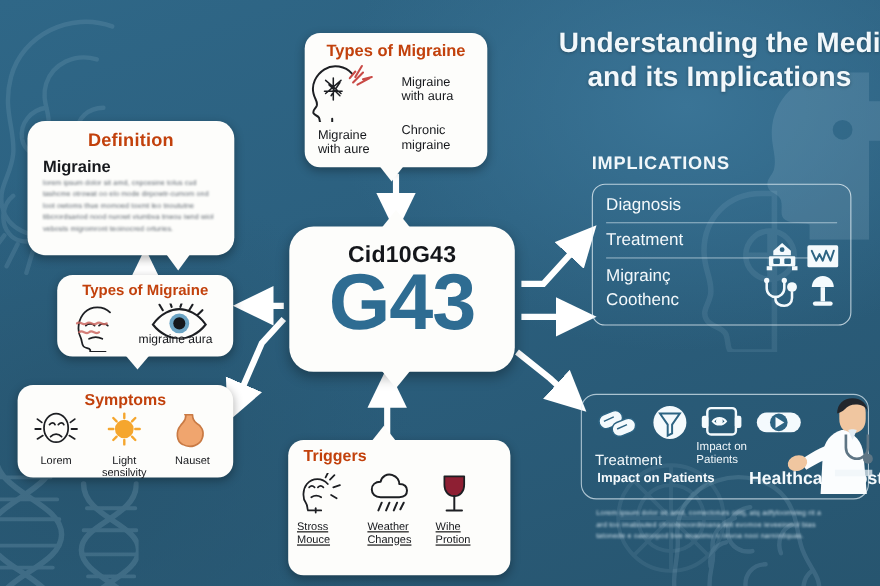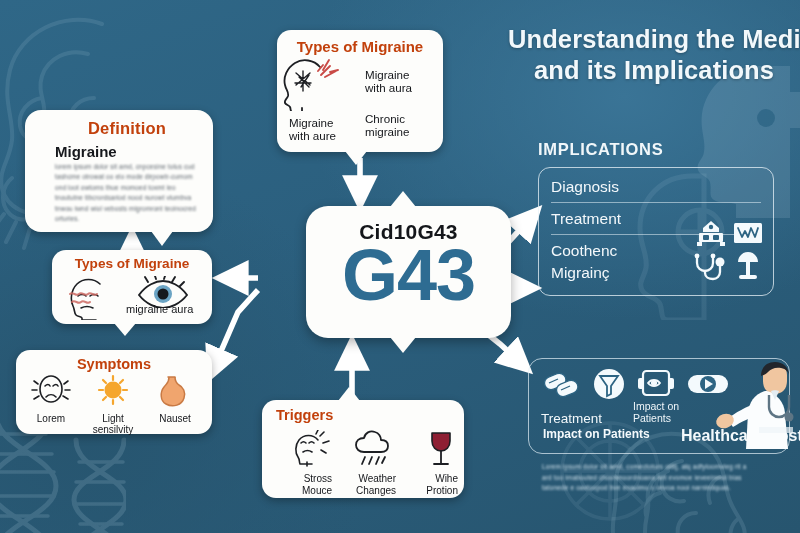--- a/index.html
+++ b/index.html
@@ -49,21 +49,21 @@
     position: absolute;
     background: #fdfdfb;
     border-radius: 14px;
     box-shadow: 0 3px 9px rgba(0,0,0,.30);
   }
   .card .h {
     text-align: center; font-weight: bold; color: #c2410c;
   }
 
   
-  #card-definition { left: 25px; top: 110px; width: 188px; height: 122px; border-radius: 16px; padding-left: 16px; }
+  #card-definition { left: 25px; top: 110px; width: 188px; height: 122px; border-radius: 16px; }
   #card-definition .h { font-size: 16.5px; padding-top: 9px; letter-spacing: .2px; }
   #card-definition .sub {
     font-size: 15px; font-weight: bold; color: #16181c;
     padding: 5px 0 2px 14px;
   }
   .blur-body {
     padding: 0 12px 0 14px;
     font-size: 6.4px; line-height: 1.62; color: #5d656d;
     filter: blur(.85px); letter-spacing: .15px;
   }
@@ -97,41 +97,40 @@
   
   #card-symptoms { left: 16px; top: 350px; width: 196px; height: 84px; }
   #card-symptoms .h { font-size: 14.5px; padding-top: 6px; }
   .sym { position: absolute; text-align: center; width: 58px; }
   .sym .lbl { font-size: 10px; line-height: 1.12; color: #15171b; margin-top: 1px; }
   #sym-0 { left: 6px;  top: 24px; }
   #sym-1 { left: 68px; top: 24px; }
   #sym-2 { left: 130px; top: 24px; }
 
   
-  #card-triggers { left: 262px; top: 400px; width: 202px; height: 98px; }
+  #card-triggers { left: 262px; top: 400px; width: 202px; height: 123px; }
   #card-triggers .h { font-size: 14.5px; text-align: left; padding: 7px 0 0 14px; }
   #card-triggers .tail {
     left: 76px; top: -13px;
     border-bottom: 14px solid #fdfdfb; border-top: none;
   }
-  .trg { position: absolute; text-align: right; width: 62px; }
+  .trg { position: absolute; text-align: left; width: 62px; text-decoration: underline; }
   .trg .lbl { font-size: 10px; line-height: 1.15; color: #15171b; margin-top: 1px; }
   #trg-0 { left: 8px;   top: 30px; }
   #trg-1 { left: 72px;  top: 30px; }
   #trg-2 { left: 134px; top: 30px; }
 
   
   #center-node {
     position: absolute; left: 263px; top: 206px;
     width: 205px; height: 132px;
     background: #fdfdfb;
     border-radius: 22px;
     box-shadow: 0 4px 12px rgba(0,0,0,.32);
     z-index: 6;
-    margin-left: 43px;
   }
   #center-node .spike {
     position: absolute; width: 0; height: 0;
     border-left: 13px solid transparent; border-right: 13px solid transparent;
   }
   #sp-top    { left: 84px;  top: -15px;    border-bottom: 16px solid #fdfdfb; }
   #sp-bottom { left: 84px;  bottom: -15px; border-top: 16px solid #fdfdfb; }
   #sp-left   { left: -15px; top: 52px;
                border-top: 13px solid transparent; border-bottom: 13px solid transparent;
                border-right: 16px solid #fdfdfb; border-left: none; }
@@ -462,22 +461,22 @@
     <div id="cn-big">G43</div>
   </div>
 
   <div id="implications">
     <div id="imp-title">IMPLICATIONS</div>
     <div id="imp-box">
       <div class="imp-row">Diagnosis</div>
       <div class="imp-sep"></div>
       <div class="imp-row">Treatment</div>
       <div class="imp-sep"></div>
+      <div class="imp-row">Migrainç</div>
       <div class="imp-row">Coothenc</div>
-      <div class="imp-row">Migrainç</div>
 
       <div id="imp-icons-1">
         <span>
           <svg width="30" height="26" viewBox="0 0 30 26">
             <g fill="#f4fafd">
               <path d="M15 1l8 7v4H7V8z"></path>
               <rect x="3" y="13" width="24" height="9" rx="1"></rect>
               <rect x="1" y="22" width="5" height="4"></rect>
               <rect x="24" y="22" width="5" height="4"></rect>
             </g>

